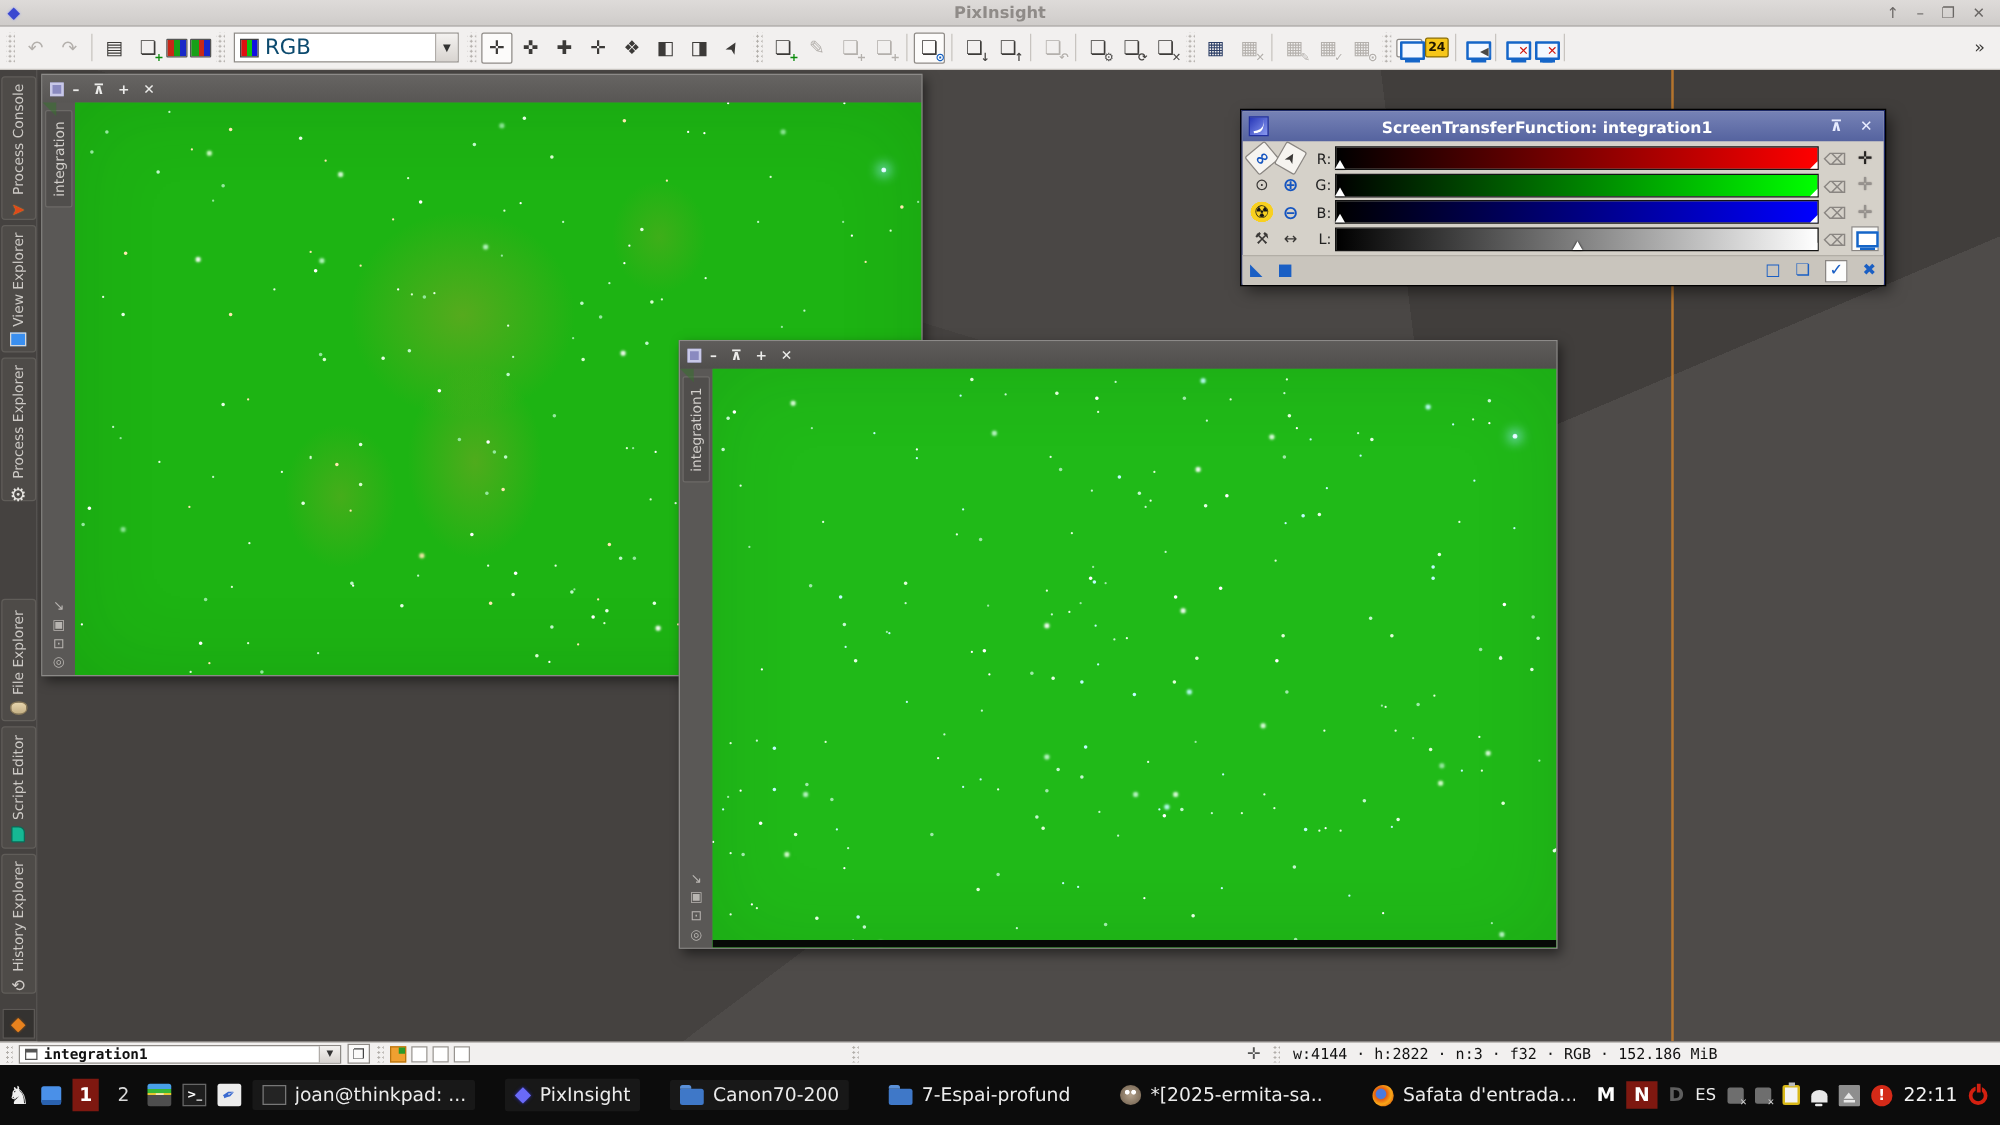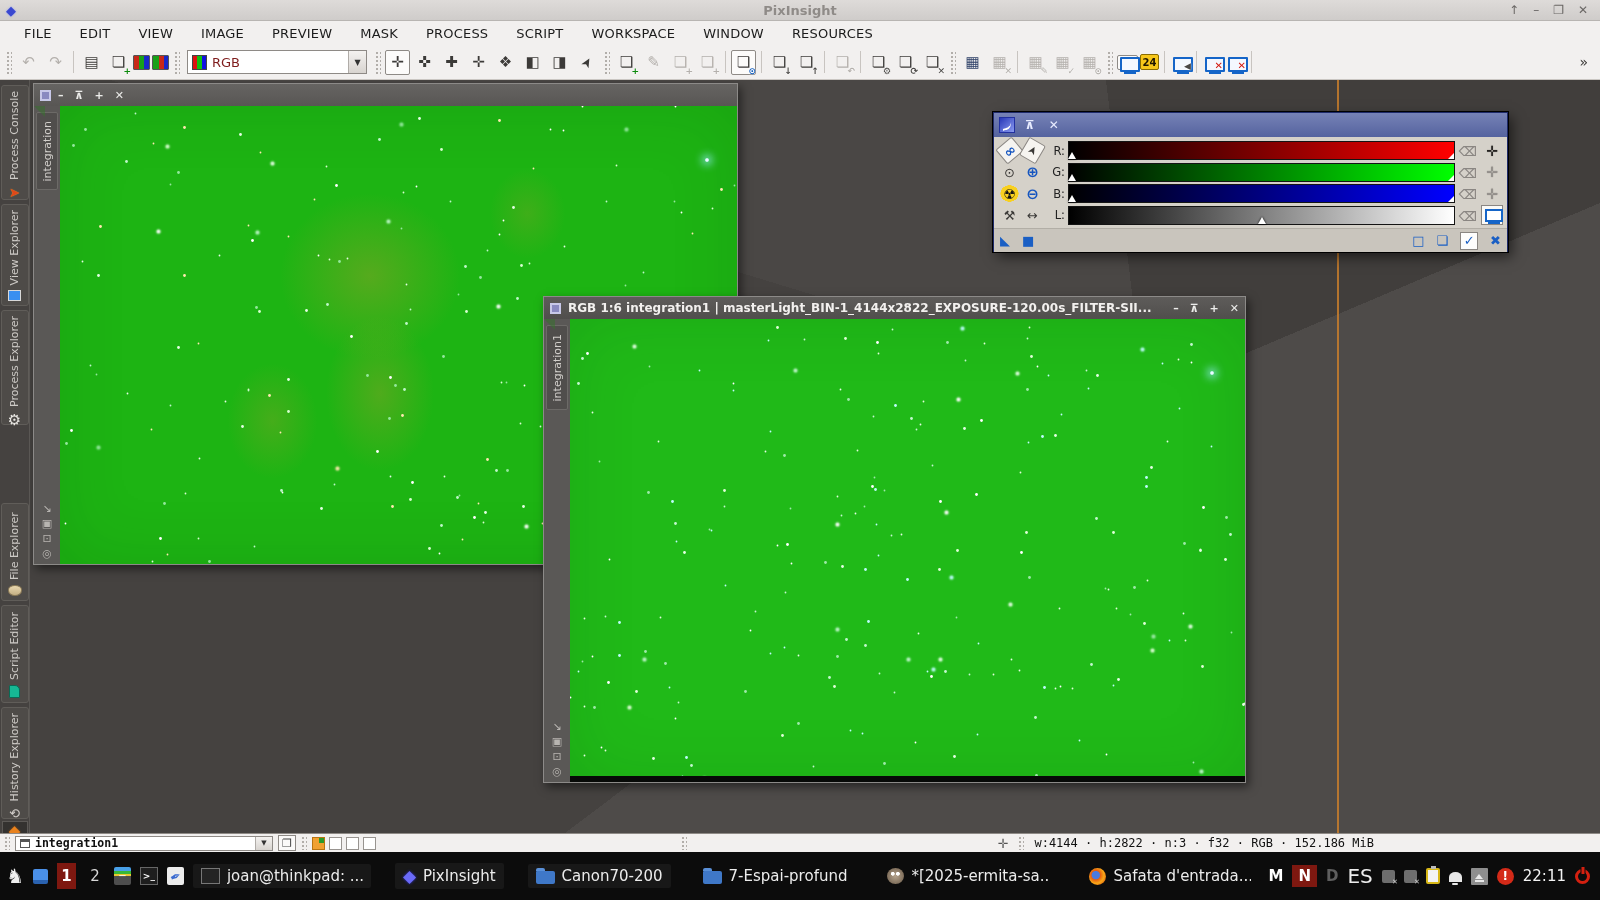--- a/index.html
+++ b/index.html
@@ -45,21 +45,21 @@
   .tbi.mon { width:21px; height:15px; }
   .tbi.mon::before { content:""; position:absolute; top:1px; left:2px; width:16px; height:11px;
     border:2px solid #1565c8; background:#f4f8ff; border-radius:1px; box-shadow:0 6px 0 -4px #1565c8; }
   .tbi.mon2::before { box-shadow:0 6px 0 -4px #1565c8, 0 8px 0 -6px #1565c8; }
   .tbi.lut { width:19px; height:16px; font-size:10px; font-weight:bold; color:#201600;
     background:#f6c61a; border:1px solid #8a6c00; border-radius:2px; }
   .combo { display:flex; align-items:center; width:180px; height:24px; background:#fff;
     border:1px solid #8e8a86; margin:0 4px; }
   .combo .swatch { width:15px; height:15px; margin:0 5px 0 4px; border:1px solid #444;
     background:linear-gradient(90deg,#e01010 0 33%,#10c010 33% 66%,#1010e0 66% 100%); }
-  .combo .combo-text { font-size:13px; color:#7f1d1d; flex:1; }
+  .combo .combo-text { font-size:17px; color:#0c4a6e; flex:1; }
   .combo .combo-arr { width:18px; height:22px; background:linear-gradient(#f4f2f0,#d8d4d0);
     border-left:1px solid #b0aca8; display:flex; align-items:center; justify-content:center;
     font-size:8px; color:#333; }
   .tb-overflow { margin-left:auto; font-size:14px; color:#3c3a38; padding-right:10px; }
 
   
   .mainrow { flex:1 1 auto; display:flex; min-height:0; }
   .dock { width:30px; background:#454240; display:flex; flex-direction:column; align-items:center;
     padding-top:3px; border-right:1px solid #5a5754; }
   .dock-tab { width:28px; background:#4e4b48; border:1px solid #605d59; border-radius:3px;
@@ -208,21 +208,21 @@
   .tk-gimp { width:17px; height:16px; border-radius:50%;
     background:radial-gradient(circle at 34% 36%, #fff 1.6px, transparent 2.2px),
                radial-gradient(circle at 64% 36%, #fff 1.6px, transparent 2.2px),
                radial-gradient(#b4a28c, #6a5a48); }
   .tk-ff { width:17px; height:17px; border-radius:50%;
     background:radial-gradient(circle at 40% 42%, #4a7ae0 26%, #e86010 33%, #f8a818 58%, #d84808 90%); }
   .tray { margin-left:auto; display:flex; align-items:center; gap:9px; padding-right:4px; }
   .tray-letter { color:#fff; font-size:15px; font-weight:bold; }
   .tray-letter.nbox { background:#7e1810; padding:2px 6px; }
   .tray-letter.dimd { color:#5e5e5e; }
-  .tray-kb { color:#ececec; font-size:20px; }
+  .tray-kb { color:#ececec; font-size:13px; }
   .tray-mini { width:13px; height:13px; background:#6e6e6e; position:relative; border-radius:2px; }
   .tray-mini::after { content:"✕"; position:absolute; right:-3px; bottom:-3px; font-size:7px; color:#cfcfcf; }
   .tray-clip { width:14px; height:16px; background:#f4f4f4; border:2px solid #d8b818; border-radius:2px; position:relative; }
   .tray-clip::before { content:""; position:absolute; top:-4px; left:3px; width:5px; height:3px; background:#bbb; }
   .tray-bell { width:13px; height:10px; background:#e8e8e8; border-radius:50% 50% 0 0; position:relative; margin-top:2px; }
   .tray-bell::after { content:""; position:absolute; bottom:-3px; left:3px; width:6px; height:2px; background:#e8e8e8; border-radius:1px; }
   .tray-eject { width:17px; height:17px; background:#8e8e8e; display:flex; flex-direction:column;
     align-items:center; justify-content:center; border-radius:1px; }
   .tray-eject i { display:block; width:0; height:0; border:4px solid transparent; border-bottom:5px solid #e8e8e8; }
   .tray-eject b { display:block; width:9px; height:2px; background:#e8e8e8; margin-top:1px; }
@@ -242,34 +242,20 @@
     <span class="app-logo">◆</span>
     <span class="apptitle">PixInsight</span>
     <span class="winbtns">
       <span>↑</span>
       <span>–</span>
       <span>❐</span>
       <span>✕</span>
     </span>
   </div>
 
-  <div class="menubar">
-
-  <span class="menu-item">FILE</span>
-      <span class="menu-item">EDIT</span>
-      <span class="menu-item">VIEW</span>
-      <span class="menu-item">IMAGE</span>
-      <span class="menu-item">PREVIEW</span>
-      <span class="menu-item">MASK</span>
-      <span class="menu-item">PROCESS</span>
-      <span class="menu-item">SCRIPT</span>
-      <span class="menu-item">WORKSPACE</span>
-      <span class="menu-item">WINDOW</span>
-      <span class="menu-item">RESOURCES</span>
-    </div>
 
   <div class="toolbar">
     <div class="tb-seg">
 
     <span class="tbi grip"></span>
         <span class="tbi dim">↶</span>
         <span class="tbi dim">↷</span>
         <span class="tbi sep"></span>
         <span class="tbi">▤</span>
         <span class="tbi bgreen" data-b="+">❏</span>
@@ -395,21 +381,20 @@
               <div class="neb" style="left: 415px; top: 45px; width: 105px; height: 125px; opacity: 0.2;"></div>
               <i class="starlayer" style="box-shadow: rgb(216, 255, 208) 406px 205px 0px 0.9px, rgb(228, 255, 228) 118px 241px 0px 0.9px, rgb(228, 255, 228) 585px 216px 0px 0.9px, rgb(228, 255, 228) 504px 140px 0px 0.4px, rgb(255, 255, 255) 464px 279px 0px 0.4px, rgb(147, 232, 157) 566px 23px 2px 1.5px, rgb(228, 255, 228) 180px 28px 0px 0.9px, rgb(228, 255, 228) 359px 12px 0px 0.9px, rgb(228, 255, 228) 330px 370px 0px 0.4px, rgb(147, 232, 157) 25px 23px 0px 0.9px, rgb(228, 255, 228) 165px 295px 0px 0.4px, rgb(147, 232, 157) 500px 393px 0px 0.4px, rgb(255, 255, 255) 192px 134px 0px 0.9px, rgb(216, 255, 208) 460px 317px 0px 0.4px, rgb(216, 255, 208) 638px 197px 0px 0.4px, rgb(189, 248, 200) 75px 7px 0px 0.4px, rgb(255, 255, 255) 414px 411px 0px 0.9px, rgb(255, 233, 176) 632px 127px 0px 0.4px, rgb(255, 255, 255) 352px 376px 0px 0.9px, rgb(189, 248, 200) 381px 419px 0px 0.9px, rgb(228, 255, 228) 228px 273px 0px 0.9px, rgb(216, 255, 208) 199px 205px 0px 0.9px, rgb(189, 248, 200) 672px 407px 0px 0.4px, rgb(255, 233, 176) 200px 46px 0px 0.4px, rgb(255, 255, 255) 532px 414px 0px 0.4px, rgb(216, 255, 208) 556px 59px 0px 0.4px, rgb(228, 255, 228) 480px 320px 0px 0.4px, rgb(189, 248, 200) 110px 299px 0px 0.4px, rgb(228, 255, 228) 425px 406px 0px 0.9px, rgb(216, 255, 208) 266px 60px 0px 0.4px, rgb(147, 232, 157) 6px 337px 0px 0.9px, rgb(147, 232, 157) 614px 95px 0px 0.4px, rgb(255, 233, 176) 124px 21px 0px 0.9px, rgb(189, 248, 200) 197px 126px 2px 1.5px, rgb(147, 232, 157) 149px 455px 0px 0.9px, rgb(147, 232, 157) 110px 78px 0px 0.4px, rgb(189, 248, 200) 267px 198px 0px 0.9px, rgb(216, 255, 208) 269px 153px 0px 0.4px, rgb(147, 232, 157) 335px 279px 0px 0.9px, rgb(228, 255, 228) 159px 149px 0px 0.4px, rgb(228, 255, 228) 453px 101px 0px 0.9px, rgb(228, 255, 228) 212px 57px 2px 1.5px, rgb(189, 248, 200) 390px 95px 0px 0.4px, rgb(255, 233, 176) 482px 417px 0px 0.4px, rgb(147, 232, 157) 104px 397px 0px 0.9px, rgb(255, 255, 255) 605px 206px 0px 0.9px, rgb(189, 248, 200) 546px 95px 0px 0.4px, rgb(216, 255, 208) 666px 225px 0px 0.9px, rgb(255, 255, 255) 503px 24px 0px 0.4px, rgb(255, 233, 176) 342px 309px 0px 0.9px, rgb(216, 255, 208) 552px 289px 0px 0.9px, rgb(189, 248, 200) 405px 160px 0px 0.9px, rgb(216, 255, 208) 461px 159px 0px 0.9px, rgb(255, 255, 255) 222px 386px 0px 0.4px, rgb(147, 232, 157) 13px 39px 0px 0.9px, rgb(189, 248, 200) 647px 402px 0px 0.9px, rgb(255, 255, 255) 98px 125px 2px 1.5px, rgb(147, 232, 157) 196px 201px 0px 0.9px, rgb(228, 255, 228) 537px 359px 0px 0.9px, rgb(189, 248, 200) 350px 203px 0px 0.4px, rgb(228, 255, 228) 287px 152px 0px 0.4px, rgb(147, 232, 157) 341px 122px 0px 0.4px, rgb(255, 255, 255) 438px 200px 2px 1.5px, rgb(255, 255, 255) 100px 432px 0px 0.9px, rgb(255, 255, 255) 291px 230px 0px 0.9px, rgb(228, 255, 228) 38px 169px 0px 0.9px, rgb(216, 255, 208) 381px 43px 0px 0.9px, rgb(147, 232, 157) 447px 364px 0px 0.9px, rgb(255, 255, 255) 356px 80px 0px 0.4px, rgb(255, 233, 176) 40px 120px 0px 0.9px, rgb(255, 255, 255) 379px 447px 0px 0.4px, rgb(255, 233, 176) 228px 130px 0px 0.4px, rgb(216, 255, 208) 138px 432px 0px 0.4px, rgb(216, 255, 208) 350px 393px 0px 0.9px, rgb(228, 255, 228) 384px 370px 0px 0.4px, rgb(255, 233, 176) 507px 251px 0px 0.9px, rgb(216, 255, 208) 369px 442px 0px 0.9px, rgb(255, 233, 176) 209px 289px 0px 0.9px, rgb(228, 255, 228) 261px 402px 0px 0.9px, rgb(147, 232, 157) 279px 155px 0px 0.9px, rgb(255, 233, 176) 418px 397px 0px 0.4px, rgb(189, 248, 200) 194px 440px 0px 0.4px, rgb(255, 233, 176) 427px 353px 0px 0.9px, rgb(216, 255, 208) 125px 387px 0px 0.4px, rgb(189, 248, 200) 319px 33px 0px 0.9px, rgb(189, 248, 200) 457px 192px 0px 0.9px, rgb(255, 255, 255) 485px 237px 0px 0.4px, rgb(189, 248, 200) 66px 55px 0px 0.9px, rgb(255, 255, 255) 567px 312px 2px 1.5px, rgb(228, 255, 228) 182px 320px 0px 0.9px, rgb(216, 255, 208) 423px 416px 0px 0.4px, rgb(228, 255, 228) 67px 287px 0px 0.4px, rgb(255, 233, 176) 188px 119px 0px 0.4px, rgb(255, 255, 255) 330px 271px 0px 0.9px, rgb(255, 255, 255) 466px 420px 2px 1.5px, rgb(228, 255, 228) 22px 155px 0px 0.4px, rgb(216, 255, 208) 670px 266px 0px 0.4px, rgb(255, 233, 176) 439px 14px 0px 0.9px, rgb(255, 233, 176) 254px 93px 0px 0.4px, rgb(255, 233, 176) 93px 37px 0px 0.4px, rgb(189, 248, 200) 589px 362px 0px 0.9px, rgb(147, 232, 157) 118px 66px 0px 0.9px, rgb(228, 255, 228) 139px 352px 0px 0.4px, rgb(147, 232, 157) 446px 276px 0px 0.4px, rgb(255, 233, 176) 624px 238px 2px 1.5px, rgb(228, 255, 228) 648px 265px 2px 1.5px, rgb(255, 233, 176) 220px 326px 0px 0.4px, rgb(228, 255, 228) 584px 208px 0px 0.9px, rgb(216, 255, 208) 343px 86px 0px 0.4px, rgb(228, 255, 228) 92px 455px 0px 0.4px, rgb(189, 248, 200) 344px 283px 0px 0.9px, rgb(255, 233, 176) 107px 448px 0px 0.4px, rgb(255, 233, 176) 138px 237px 0px 0.4px, rgb(189, 248, 200) 328px 115px 2px 1.5px, rgb(189, 248, 200) 583px 166px 0px 0.4px, rgb(147, 232, 157) 341px 18px 2px 1.5px, rgb(147, 232, 157) 610px 349px 0px 0.9px, rgb(147, 232, 157) 36px 268px 0px 0.4px, rgb(189, 248, 200) 346px 217px 0px 0.9px, rgb(255, 255, 255) 11px 324px 0px 0.9px, rgb(255, 233, 176) 124px 169px 0px 0.9px, rgb(216, 255, 208) 188px 283px 0px 0.4px, rgb(189, 248, 200) 30px 259px 0px 0.4px, rgb(255, 255, 255) 317px 345px 0px 0.9px, rgb(255, 233, 176) 402px 433px 0px 0.4px, rgb(255, 255, 255) 5px 417px 0px 0.4px, rgb(147, 232, 157) 329px 312px 0px 0.9px, rgb(216, 255, 208) 576px 304px 0px 0.9px, rgb(216, 255, 208) 654px 371px 0px 0.9px, rgb(216, 255, 208) 107px 40px 2px 1.5px, rgb(255, 233, 176) 332px 400px 0px 0.9px, rgb(189, 248, 200) 221px 384px 0px 0.9px, rgb(255, 255, 255) 443px 114px 0px 0.4px, rgb(255, 255, 255) 490px 23px 0px 0.4px, rgb(147, 232, 157) 420px 171px 0px 0.9px, rgb(255, 233, 176) 277px 362px 2px 1.5px, rgb(228, 255, 228) 463px 400px 0px 0.9px, rgb(189, 248, 200) 608px 213px 0px 0.9px, rgb(189, 248, 200) 427px 144px 0px 0.4px, rgb(147, 232, 157) 674px 79px 0px 0.4px, rgb(189, 248, 200) 436px 364px 0px 0.9px, rgb(147, 232, 157) 565px 179px 0px 0.4px, rgb(255, 233, 176) 661px 83px 0px 0.9px, rgb(147, 232, 157) 383px 250px 0px 0.9px, rgb(255, 255, 255) 522px 0px 0px 0.4px, rgb(255, 255, 255) 615px 0px 0px 0.4px, rgb(147, 232, 157) 38px 341px 2px 1.5px, rgb(189, 248, 200) 274px 378px 0px 0.4px, rgb(255, 255, 255) 502px 298px 0px 0.9px, rgb(147, 232, 157) 399px 389px 0px 0.4px, rgb(147, 232, 157) 398px 188px 0px 0.4px, rgb(255, 233, 176) 91px 323px 0px 0.4px, rgb(189, 248, 200) 625px 432px 0px 0.9px, rgb(216, 255, 208) 228px 305px 0px 0.9px, rgb(216, 255, 208) 469px 157px 0px 0.4px, rgb(255, 255, 255) 621px 106px 0px 0.4px, rgb(216, 255, 208) 665px 231px 2px 1.5px, rgb(216, 255, 208) 441px 276px 0px 0.4px, rgb(216, 255, 208) 652px 102px 0px 0.4px, rgb(228, 255, 228) 346px 178px 0px 0.4px, rgb(228, 255, 228) 639px 287px 0px 0.4px, rgb(228, 255, 228) 246px 204px 0px 0.9px, rgb(147, 232, 157) 609px 301px 0px 0.9px, rgb(189, 248, 200) 397px 391px 0px 0.9px, rgb(147, 232, 157) 307px 269px 0px 0.9px, rgb(255, 255, 255) 276px 79px 0px 0.9px, rgb(255, 255, 255) 258px 149px 0px 0.4px, rgb(255, 255, 255) 439px 128px 0px 0.4px, rgb(255, 233, 176) 473px 62px 0px 0.4px, rgb(189, 248, 200) 188px 284px 0px 0.4px;"></i>
             <div class="bigstar" style="left: 645px; top: 52px;"></div>
           </div>
         </div>
       </div>
 
       <div class="iwin w-active" style="left:513px;top:216px;width:703px;height:487px;z-index:2">
         <div class="iwin-title">
           <span class="iwin-ic"></span>
-          <span class="iwin-text">RGB 1:6 integration1 | masterLight_BIN-1_4144x2822_EXPOSURE-120.00s_FILTER-SII...</span>
           <span class="iwin-btns">
             <span>–</span>
             <span>⊼</span>
             <span>+</span>
             <span>✕</span>
           </span>
         </div>
         <div class="iwin-body">
           <div class="iwin-side">
             <div class="iwin-tab">
@@ -426,20 +411,21 @@
             <i class="starlayer" style="box-shadow: rgb(157, 234, 168) 175px 372px 0px 0.9px, rgb(255, 255, 255) 0px 378px 0px 0.4px, rgb(194, 248, 206) 267px 310px 2px 1.5px, rgb(228, 255, 228) 228px 336px 0px 0.4px, rgb(194, 248, 206) 309px 354px 0px 0.4px, rgb(194, 248, 206) 375px 352px 0px 0.9px, rgb(228, 255, 228) 655px 240px 0px 0.9px, rgb(189, 253, 253) 141px 211px 0px 0.4px, rgb(189, 253, 253) 200px 112px 0px 0.4px, rgb(189, 253, 253) 609px 89px 0px 0.4px, rgb(189, 253, 253) 408px 324px 0px 0.4px, rgb(194, 248, 206) 399px 355px 0px 0.4px, rgb(224, 255, 216) 14px 299px 0px 0.4px, rgb(189, 253, 253) 200px 334px 0px 0.4px, rgb(189, 253, 253) 472px 117px 0px 0.9px, rgb(189, 253, 253) 518px 69px 0px 0.4px, rgb(194, 248, 206) 185px 292px 0px 0.4px, rgb(189, 253, 253) 572px 30px 2px 1.5px, rgb(189, 253, 253) 381px 258px 2px 1.5px, rgb(228, 255, 228) 673px 385px 0px 0.9px, rgb(255, 255, 255) 536px 435px 0px 0.4px, rgb(194, 248, 206) 276px 320px 0px 0.9px, rgb(255, 255, 255) 267px 205px 2px 1.5px, rgb(189, 253, 253) 576px 167px 0px 0.9px, rgb(224, 255, 216) 502px 369px 0px 0.4px, rgb(157, 234, 168) 24px 388px 0px 0.9px, rgb(194, 248, 206) 134px 459px 2px 1.5px, rgb(194, 248, 206) 362px 146px 0px 0.4px, rgb(189, 253, 253) 106px 222px 0px 0.4px, rgb(224, 255, 216) 387px 231px 0px 0.9px, rgb(255, 255, 255) 411px 101px 0px 0.9px, rgb(189, 253, 253) 295px 250px 0px 0.9px, rgb(189, 253, 253) 458px 123px 0px 0.4px, rgb(224, 255, 216) 632px 347px 0px 0.9px, rgb(194, 248, 206) 341px 99px 0px 0.9px, rgb(157, 234, 168) 457px 70px 0px 0.9px, rgb(189, 253, 253) 198px 21px 0px 0.4px, rgb(194, 248, 206) 660px 215px 0px 0.9px, rgb(224, 255, 216) 674px 384px 0px 0.4px, rgb(228, 255, 228) 88px 122px 0px 0.4px, rgb(255, 255, 255) 451px 233px 0px 0.9px, rgb(194, 248, 206) 271px 196px 0px 0.4px, rgb(228, 255, 228) 538px 270px 0px 0.4px, rgb(255, 255, 255) 17px 34px 0px 0.9px, rgb(224, 255, 216) 577px 261px 0px 0.4px, rgb(157, 234, 168) 228px 404px 0px 0.9px, rgb(157, 234, 168) 139px 210px 0px 0.4px, rgb(157, 234, 168) 377px 23px 0px 0.9px, rgb(194, 248, 206) 346px 110px 0px 0.4px, rgb(157, 234, 168) 267px 337px 0px 0.9px, rgb(157, 234, 168) 560px 295px 0px 0.4px, rgb(228, 255, 228) 597px 122px 0px 0.4px, rgb(157, 234, 168) 656px 198px 0px 0.9px, rgb(224, 255, 216) 582px 331px 2px 1.5px, rgb(189, 253, 253) 49px 303px 0px 0.9px, rgb(157, 234, 168) 304px 158px 0px 0.4px, rgb(228, 255, 228) 114px 233px 0px 0.9px, rgb(255, 255, 255) 38px 363px 0px 0.9px, rgb(228, 255, 228) 348px 314px 0px 0.4px, rgb(189, 253, 253) 298px 302px 0px 0.9px, rgb(255, 255, 255) 221px 244px 0px 0.4px, rgb(228, 255, 228) 270px 70px 0px 0.4px, rgb(224, 255, 216) 414px 24px 0px 0.4px, rgb(255, 255, 255) 370px 182px 0px 0.9px, rgb(189, 253, 253) 8px 352px 0px 0.4px, rgb(224, 255, 216) 546px 289px 0px 0.4px, rgb(255, 255, 255) 105px 399px 0px 0.4px, rgb(228, 255, 228) 485px 116px 0px 0.9px, rgb(228, 255, 228) 620px 307px 2px 1.5px, rgb(224, 255, 216) 450px 153px 0px 0.4px, rgb(224, 255, 216) 287px 131px 0px 0.4px, rgb(157, 234, 168) 95px 344px 0px 0.9px, rgb(189, 253, 253) 509px 421px 0px 0.4px, rgb(194, 248, 206) 259px 358px 0px 0.9px, rgb(228, 255, 228) 485px 369px 0px 0.4px, rgb(255, 255, 255) 376px 193px 2px 1.5px, rgb(255, 255, 255) 633px 188px 0px 0.9px, rgb(228, 255, 228) 331px 215px 0px 0.4px, rgb(228, 255, 228) 613px 294px 0px 0.4px, rgb(224, 255, 216) 456px 213px 0px 0.9px, rgb(157, 234, 168) 466px 456px 0px 0.9px, rgb(157, 234, 168) 255px 243px 0px 0.9px, rgb(189, 253, 253) 280px 411px 0px 0.4px, rgb(228, 255, 228) 370px 340px 2px 1.5px, rgb(194, 248, 206) 154px 187px 0px 0.4px, rgb(224, 255, 216) 275px 19px 0px 0.9px, rgb(189, 253, 253) 129px 51px 0px 0.4px, rgb(189, 253, 253) 357px 352px 0px 0.4px, rgb(189, 253, 253) 49px 336px 0px 0.9px, rgb(194, 248, 206) 324px 373px 0px 0.4px, rgb(157, 234, 168) 583px 317px 2px 1.5px, rgb(194, 248, 206) 295px 326px 0px 0.9px, rgb(224, 255, 216) 212px 416px 0px 0.9px, rgb(224, 255, 216) 353px 82px 0px 0.4px, rgb(194, 248, 206) 631px 452px 2px 1.5px, rgb(255, 255, 255) 467px 47px 0px 0.4px, rgb(255, 255, 255) 302px 167px 0px 0.9px, rgb(189, 253, 253) 116px 438px 0px 0.9px, rgb(189, 253, 253) 543px 366px 0px 0.4px, rgb(157, 234, 168) 78px 173px 0px 0.9px, rgb(189, 253, 253) 592px 44px 0px 0.4px, rgb(189, 253, 253) 363px 350px 2px 1.5px, rgb(255, 255, 255) 163px 64px 0px 0.4px, rgb(194, 248, 206) 303px 97px 0px 0.4px, rgb(194, 248, 206) 322px 10px 0px 0.4px, rgb(189, 253, 253) 99px 368px 0px 0.4px, rgb(224, 255, 216) 308px 34px 0px 0.4px, rgb(189, 253, 253) 478px 56px 0px 0.4px, rgb(255, 255, 255) 207px 226px 0px 0.4px, rgb(194, 248, 206) 108px 383px 0px 0.4px, rgb(189, 253, 253) 641px 127px 0px 0.4px, rgb(228, 255, 228) 14px 436px 0px 0.4px, rgb(255, 255, 255) 22px 337px 0px 0.4px, rgb(194, 248, 206) 338px 340px 2px 1.5px, rgb(189, 253, 253) 112px 457px 0px 0.4px, rgb(255, 255, 255) 180px 311px 0px 0.4px, rgb(194, 248, 206) 457px 19px 0px 0.4px, rgb(224, 255, 216) 423px 355px 0px 0.4px, rgb(189, 253, 253) 337px 260px 0px 0.9px, rgb(189, 253, 253) 491px 95px 0px 0.4px, rgb(157, 234, 168) 614px 224px 0px 0.9px, rgb(157, 234, 168) 535px 269px 0px 0.4px, rgb(228, 255, 228) 384px 437px 0px 0.9px, rgb(224, 255, 216) 264px 367px 0px 0.9px, rgb(224, 255, 216) 59px 388px 2px 1.5px, rgb(194, 248, 206) 12px 39px 0px 0.9px, rgb(228, 255, 228) 630px 231px 0px 0.9px, rgb(224, 255, 216) 461px 37px 0px 0.9px, rgb(224, 255, 216) 90px 298px 0px 0.4px, rgb(157, 234, 168) 29px 142px 0px 0.4px, rgb(194, 248, 206) 516px 51px 0px 0.4px, rgb(189, 253, 253) 576px 158px 0px 0.9px, rgb(228, 255, 228) 22px 93px 0px 0.4px, rgb(157, 234, 168) 314px 171px 0px 0.4px, rgb(189, 253, 253) 163px 71px 0px 0.4px, rgb(194, 248, 206) 225px 51px 2px 1.5px, rgb(224, 255, 216) 267px 177px 0px 0.4px, rgb(157, 234, 168) 214px 136px 0px 0.9px, rgb(224, 255, 216) 369px 250px 0px 0.9px, rgb(157, 234, 168) 564px 268px 0px 0.9px, rgb(255, 255, 255) 490px 367px 0px 0.4px, rgb(157, 234, 168) 386px 298px 0px 0.4px, rgb(255, 255, 255) 307px 23px 0px 0.9px, rgb(157, 234, 168) 12px 342px 0px 0.4px, rgb(189, 253, 253) 599px 321px 0px 0.4px, rgb(157, 234, 168) 623px 443px 0px 0.4px, rgb(228, 255, 228) 195px 132px 0px 0.4px, rgb(255, 255, 255) 621px 43px 0px 0.4px, rgb(189, 253, 253) 407px 415px 0px 0.4px, rgb(255, 255, 255) 388px 80px 2px 1.5px, rgb(189, 253, 253) 392px 9px 2px 1.5px, rgb(189, 253, 253) 155px 266px 0px 0.4px, rgb(228, 255, 228) 64px 27px 2px 1.5px, rgb(224, 255, 216) 207px 8px 0px 0.9px, rgb(194, 248, 206) 526px 199px 0px 0.9px, rgb(224, 255, 216) 608px 40px 0px 0.4px, rgb(228, 255, 228) 350px 105px 0px 0.4px, rgb(228, 255, 228) 489px 289px 0px 0.4px, rgb(224, 255, 216) 154px 171px 0px 0.9px, rgb(194, 248, 206) 395px 41px 0px 0.4px, rgb(228, 255, 228) 581px 148px 0px 0.9px, rgb(224, 255, 216) 672px 460px 0px 0.9px, rgb(194, 248, 206) 215px 273px 0px 0.4px, rgb(194, 248, 206) 74px 340px 2px 1.5px, rgb(157, 234, 168) 75px 332px 0px 0.9px, rgb(224, 255, 216) 574px 304px 0px 0.9px, rgb(189, 253, 253) 305px 170px 0px 0.9px, rgb(189, 253, 253) 214px 328px 0px 0.4px, rgb(255, 255, 255) 361px 357px 0px 0.9px, rgb(224, 255, 216) 66px 372px 0px 0.9px, rgb(189, 253, 253) 102px 182px 0px 0.9px, rgb(255, 255, 255) 406px 175px 0px 0.9px, rgb(189, 253, 253) 308px 236px 0px 0.4px, rgb(228, 255, 228) 548px 360px 0px 0.9px, rgb(255, 255, 255) 345px 423px 0px 0.4px, rgb(189, 253, 253) 325px 86px 0px 0.9px, rgb(194, 248, 206) 521px 345px 0px 0.9px, rgb(189, 253, 253) 474px 368px 0px 0.9px, rgb(157, 234, 168) 661px 313px 0px 0.4px, rgb(157, 234, 168) 79px 47px 0px 0.4px, rgb(189, 253, 253) 292px 414px 0px 0.4px, rgb(255, 255, 255) 31px 428px 0px 0.4px, rgb(194, 248, 206) 243px 447px 0px 0.4px, rgb(224, 255, 216) 615px 321px 0px 0.4px, rgb(194, 248, 206) 8px 64px 0px 0.9px, rgb(194, 248, 206) 35px 297px 0px 0.4px, rgb(224, 255, 216) 35px 431px 0px 0.4px, rgb(194, 248, 206) 630px 230px 0px 0.4px, rgb(194, 248, 206) 321px 216px 0px 0.4px, rgb(255, 255, 255) 39px 240px 0px 0.4px, rgb(224, 255, 216) 543px 213px 0px 0.9px, rgb(224, 255, 216) 459px 8px 0px 0.4px, rgb(228, 255, 228) 527px 56px 0px 0.9px, rgb(228, 255, 228) 441px 340px 0px 0.4px, rgb(194, 248, 206) 234px 20px 0px 0.4px, rgb(228, 255, 228) 272px 247px 0px 0.9px, rgb(228, 255, 228) 285px 194px 0px 0.4px, rgb(228, 255, 228) 394px 109px 0px 0.9px, rgb(194, 248, 206) 465px 398px 0px 0.9px, rgb(194, 248, 206) 105px 204px 0px 0.9px, rgb(228, 255, 228) 447px 54px 2px 1.5px, rgb(189, 253, 253) 306px 205px 0px 0.4px, rgb(157, 234, 168) 314px 444px 0px 0.9px, rgb(228, 255, 228) 440px 285px 2px 1.5px, rgb(157, 234, 168) 294px 187px 0px 0.4px, rgb(255, 255, 255) 217px 225px 0px 0.9px, rgb(228, 255, 228) 14px 387px 0px 0.4px, rgb(194, 248, 206) 399px 459px 0px 0.9px, rgb(157, 234, 168) 459px 258px 0px 0.9px, rgb(228, 255, 228) 83px 439px 0px 0.9px, rgb(194, 248, 206) 121px 446px 0px 0.9px, rgb(157, 234, 168) 278px 80px 0px 0.9px, rgb(228, 255, 228) 449px 351px 0px 0.4px, rgb(157, 234, 168) 220px 189px 0px 0.4px, rgb(194, 248, 206) 621px 25px 0px 0.9px;"></i>
             <div class="bigstar" style="left: 640px; top: 52px;"></div>
             <div class="blackedge"></div>
           </div>
         </div>
       </div>
 
       <div class="stf">
         <div class="stf-title">
           <span class="stf-title-ic"></span>
+          <span class="stf-title-text">ScreenTransferFunction: integration1</span>
           <span class="tbtn">⊼</span>
           <span class="tbtn">✕</span>
         </div>
         <div class="stf-body">
           <div class="stf-left">
 
           <span class="stf-tool boxed link">∞</span>
               <span class="stf-tool boxed cur">➤</span>
               <span class="stf-tool">⊙</span>
               <span class="stf-tool blue">⊕</span>

